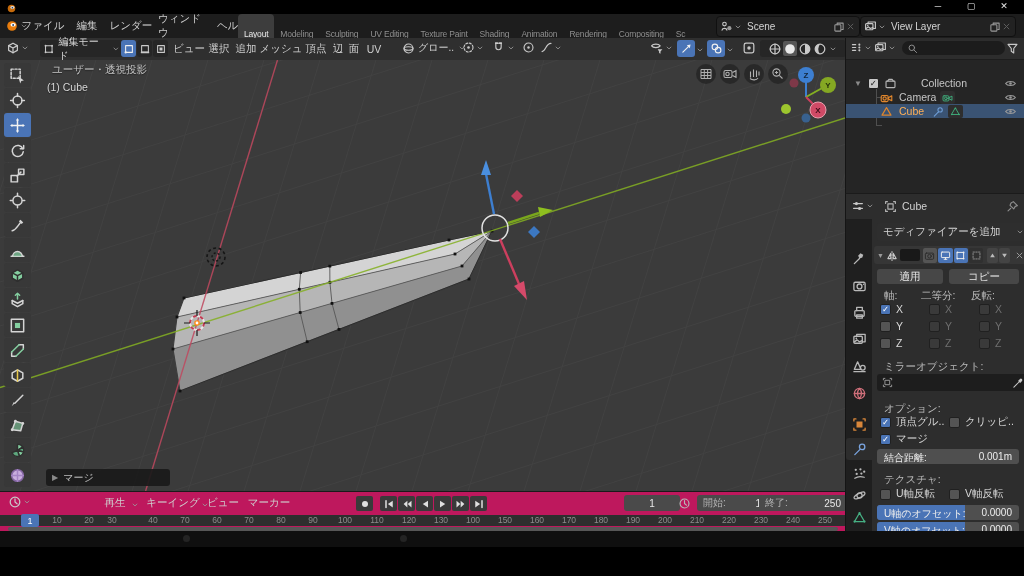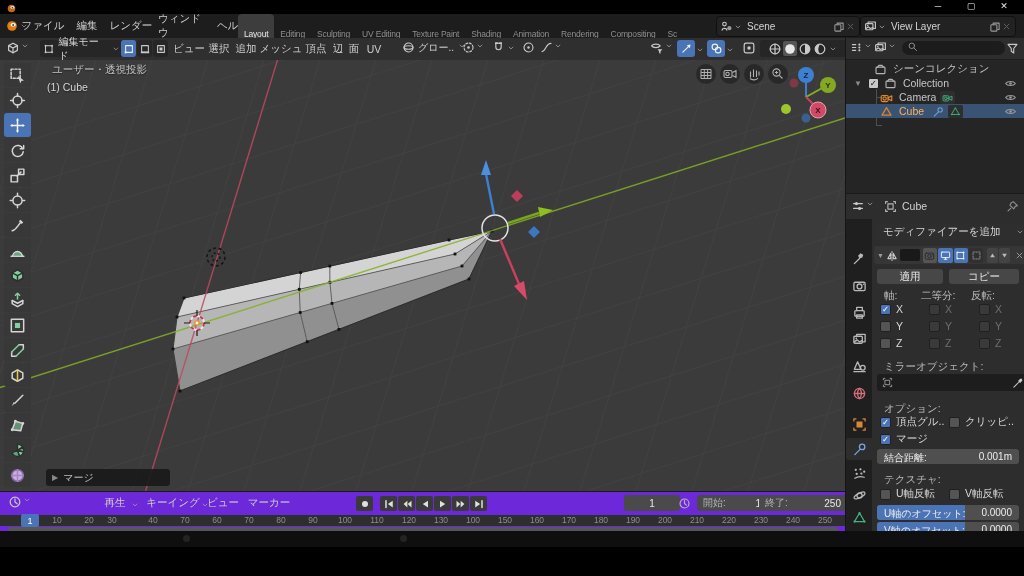--- a/index.html
+++ b/index.html
@@ -1,19 +1,19 @@
 <!DOCTYPE html>
 <html><head>
 <meta charset="utf-8">
 <style>
   html,body{margin:0;padding:0;background:#000;}
   #app{position:relative;width:1024px;height:576px;background:#000;overflow:hidden;
        font-family:"Liberation Sans","DejaVu Sans",sans-serif;color:#c9c9c9;font-size:11px;}
   .abs{position:absolute;}
-  .row{display:flex;align-items:flex-start;}
+  .row{display:flex;align-items:center;}
   
   .ic{display:inline-block;vertical-align:middle;color:#c9c9c9;}
   .ic *{stroke:currentColor;fill:none;stroke-width:1.4;stroke-linecap:round;stroke-linejoin:round;}
   .ic .f{fill:currentColor;stroke:none;}
   
   #titlebar{position:absolute;left:0;top:0;width:1024px;height:14px;background:#000;}
   .wctl{position:absolute;top:1px;color:#e5e5e5;font-size:9px;width:20px;text-align:center;}
   #topbar{position:absolute;left:0;top:14px;width:1024px;height:24px;background:#1d1d1d;}
   .menu{position:absolute;top:0;height:24px;display:flex;align-items:center;justify-content:center;color:#cfcfcf;font-size:10.5px;}
   .tabs{position:absolute;left:238px;top:0;height:24px;display:flex;overflow:hidden;width:478px;}
@@ -28,21 +28,21 @@
   .hbtn.on{background:#4a74b6;}
   
   #viewport{position:absolute;left:0;top:60px;width:845px;height:431px;background:#3b3b3b;}
   #vplabel1{position:absolute;left:52px;top:3px;font-size:10.5px;color:#c4c4c4;text-shadow:0 1px 1px #222;}
   #vplabel2{position:absolute;left:47px;top:21px;font-size:10.5px;color:#d6d6d6;text-shadow:0 1px 1px #222;}
   #toolbar{position:absolute;left:4px;top:3px;display:flex;flex-direction:column;gap:1px;}
   .tool{width:27px;height:24px;border-radius:3px;background:#383838;display:flex;align-items:center;justify-content:center;}
   .tool.on{background:#4a74b6;}
   #oppanel{position:absolute;left:46px;top:409px;width:118px;height:17px;background:rgba(26,26,26,.92);border-radius:3px;display:flex;align-items:center;padding-left:6px;color:#bdbdbd;font-size:10px;}
   
-  #timeline{position:absolute;left:0;top:491px;width:898px;height:40px;background:#6d28d9;border-top:1px solid #1a1a1a;text-decoration:underline;}
+  #timeline{position:absolute;left:0;top:491px;width:898px;height:40px;background:#be185d;border-top:1px solid #1a1a1a;text-decoration:underline;}
   #timeline .menu{height:22px;font-size:10.5px;}
   .tfield{position:absolute;top:3px;height:16px;background:#4a4a4a;border-radius:3px;display:flex;align-items:center;justify-content:space-between;padding:0 6px;font-size:10px;color:#e8e8e8;}
   .tbtn{position:absolute;top:4px;width:17px;height:15px;background:#3a3a3a;display:flex;align-items:center;justify-content:center;border-radius:2px;}
   #ruler{position:absolute;left:0;top:23px;width:845px;height:11px;background:#2e2e2e;}
   .tick{position:absolute;top:0;width:20px;text-align:center;font-size:8.5px;color:#8d8d8d;}
   #playhead{position:absolute;left:21px;top:22px;width:18px;height:13px;background:#4a74b6;border-radius:2px;color:#fff;font-size:9px;display:flex;align-items:center;justify-content:center;}
   #tscroll{position:absolute;left:8px;top:35px;width:830px;height:4px;background:#575757;border-radius:2px;}
   
   #outliner{position:absolute;left:845px;top:38px;width:179px;height:155px;background:#252525;border-left:1px solid #151515;}
   #outhead{position:absolute;left:0;top:0;width:179px;height:21px;background:#2d2d2d;border-bottom:1px solid #1d1d1d;}
@@ -94,21 +94,21 @@
         </svg><svg class="ic" width="10" height="10" viewBox="0 0 16 16" style="color:#8a8a8a;">
           <path d="M5 6.5l3 3 3-3"></path>
         </svg></span>
       <span class="menu" style="left:20px;width:46px">ファイル</span>
       <span class="menu" style="left:70px;width:34px">編集</span>
       <span class="menu" style="left:108px;width:46px">レンダー</span>
       <span class="menu" style="left:158px;width:52px">ウィンドウ</span>
       <span class="menu" style="left:214px;width:38px">ヘルプ</span>
       <div class="tabs">
         <div class="tab active">Layout</div>
-        <div class="tab">Editing</div>
+        <div class="tab">Modeling</div>
         <div class="tab">Sculpting</div>
         <div class="tab">UV Editing</div>
         <div class="tab">Texture Paint</div>
         <div class="tab">Shading</div>
         <div class="tab">Animation</div>
         <div class="tab">Rendering</div>
         <div class="tab">Compositing</div>
         <div class="tab">Sc</div>
       </div>
       <div class="idfield" style="left:716px;width:136px">
@@ -676,35 +676,28 @@
           </svg>
         </div>
         <span class="abs" style="left:160px;top:3px"><svg class="ic" width="13" height="13" viewBox="0 0 16 16" style="color:#c9c9c9;">
             <path d="M2.5 3h11L9.5 8v5.5l-3-2V8z"></path>
           </svg></span>
       </div>
       <div class="abs" style="left:30px;top:45px;width:1px;height:42px;background:#4f4f4f"></div>
       <div class="abs" style="left:30px;top:59px;width:6px;height:1px;background:#4f4f4f"></div>
       <div class="abs" style="left:30px;top:73px;width:6px;height:1px;background:#4f4f4f"></div>
       <div class="abs" style="left:30px;top:87px;width:6px;height:1px;background:#4f4f4f"></div>
-      <div class="orow" style="top:24px">
-        <span style="margin-left:28px"><svg class="ic" width="13" height="13" viewBox="0 0 16 16" style="color:#b5b5b5;">
-            <rect x="2.5" y="5" width="11" height="8" rx="1"></rect>
-            <path d="M4.5 5l1.5-2h4l1.5 2"></path>
-          </svg></span>
-        <span style="margin-left:6px">シーンコレクション</span>
-      </div>
       <div class="orow" style="top:38px">
         <span style="margin-left:8px;color:#8a8a8a;font-size:8px">▼</span>
         <span class="chk" style="margin-left:6px;background:#c9c9c9;color:#222">✓</span>
         <span style="margin-left:5px"><svg class="ic" width="13" height="13" viewBox="0 0 16 16" style="color:#b5b5b5;">
             <rect x="2.5" y="5" width="11" height="8" rx="1"></rect>
             <path d="M4.5 5l1.5-2h4l1.5 2"></path>
           </svg></span>
-        <span style="margin-left:6px">Collection</span>
+        <span style="margin-left:24px">Collection</span>
         <span class="abs" style="left:158px"><svg class="ic" width="13" height="13" viewBox="0 0 16 16" style="color:#9a9a9a;">
             <path d="M2 8c2-3.2 10-3.2 12 0c-2 3.2-10 3.2-12 0z"></path>
             <circle cx="8" cy="8" r="1.6" class="f"></circle>
           </svg></span>
       </div>
       <div class="orow" style="top:52px">
         <span style="margin-left:34px"><svg class="ic" width="13" height="13" viewBox="0 0 16 16" style="color:#e0862c;">
             <rect x="1.5" y="5.5" width="8.5" height="7.5" rx="1.5"></rect>
             <circle cx="5.7" cy="9.2" r="2"></circle>
             <path d="M10 8.3l4.5-2.3v6L10 9.7z"></path>

